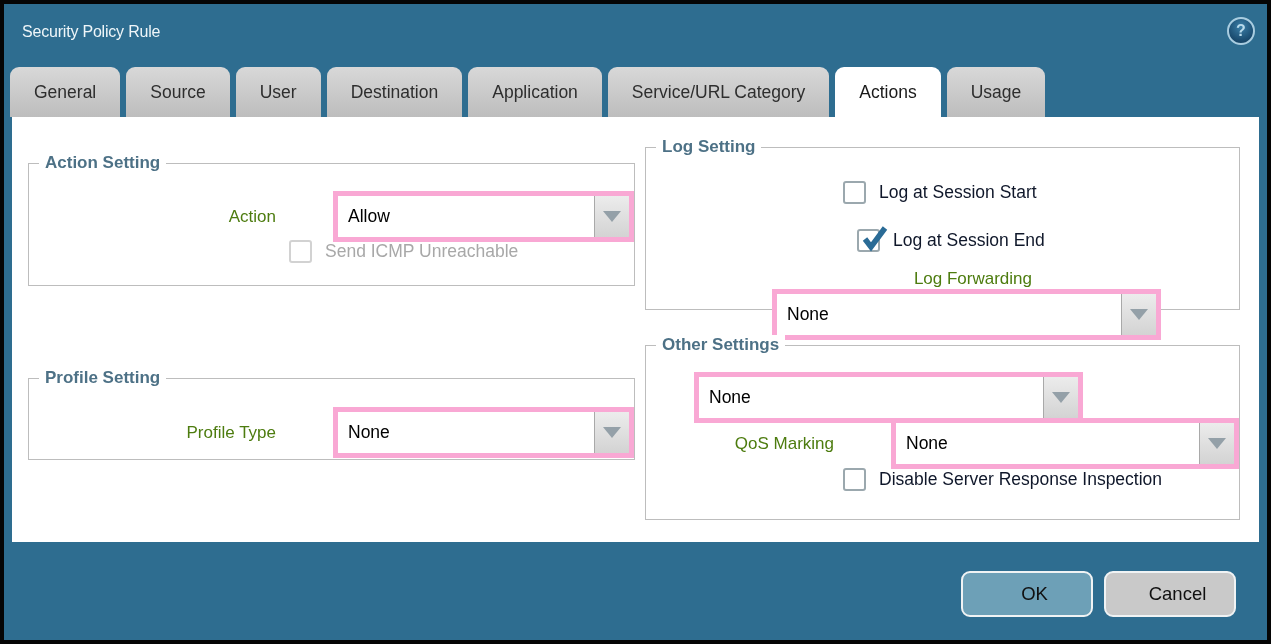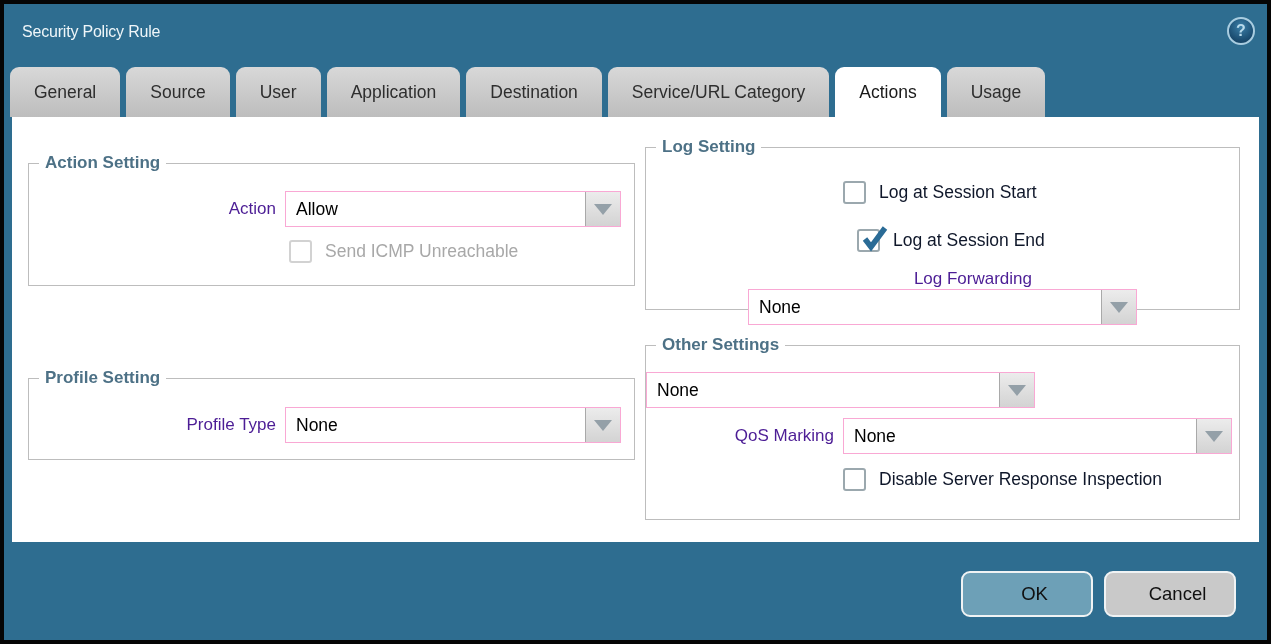--- a/index.html
+++ b/index.html
@@ -67,29 +67,29 @@
     color: var(--legend, #4d7186);
     white-space: nowrap;
   }
 
   .row {
     position: absolute; left: 0; right: 0;
     display: flex; align-items: center;
   }
   .flabel {
     flex: 0 0 auto; text-align: right;
-    font-size: 17px; color: #4c1d95;
+    font-size: 17px; color: #4d7c0f;
     padding-right: 9px; white-space: nowrap;
   }
   .left-col .flabel  { width: 256px; }
   .right-col .flabel { width: 197px; }
 
   .dropdown {
-    display: flex; height: 36px; cursor: pointer;
-    border: 1px solid #f9a8d4; background: #fff;
+    display: flex; height: 51px; cursor: pointer;
+    border: 5px solid #f9a8d4; background: #fff; margin-left: 48px;
   }
   .left-col  .dropdown { width: 336px; }
   .right-col .dropdown { width: 389px; }
   .dd-value {
     flex: 1 1 auto; display: flex; align-items: center;
     padding-left: 10px; font-size: 17.5px; color: #000;
     overflow: hidden; white-space: nowrap;
   }
   .dd-btn {
     flex: 0 0 35px;
@@ -143,24 +143,24 @@
     <div class="tab">
         <span>General</span>
       </div>
     <div class="tab">
         <span>Source</span>
       </div>
     <div class="tab">
         <span>User</span>
       </div>
     <div class="tab">
+        <span>Destination</span>
+      </div>
+    <div class="tab">
         <span>Application</span>
-      </div>
-    <div class="tab">
-        <span>Destination</span>
       </div>
     <div class="tab">
         <span>Service/URL Category</span>
       </div>
     <div class="tab active">
         <span>Actions</span>
       </div>
     <div class="tab">
         <span>Usage</span>
       </div>

